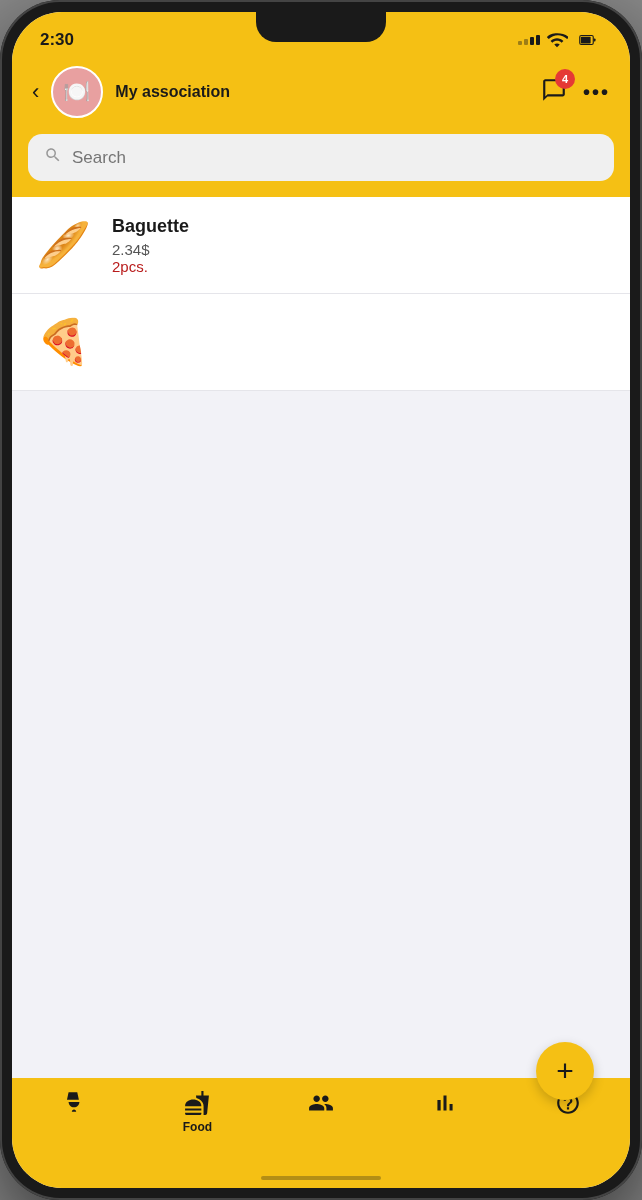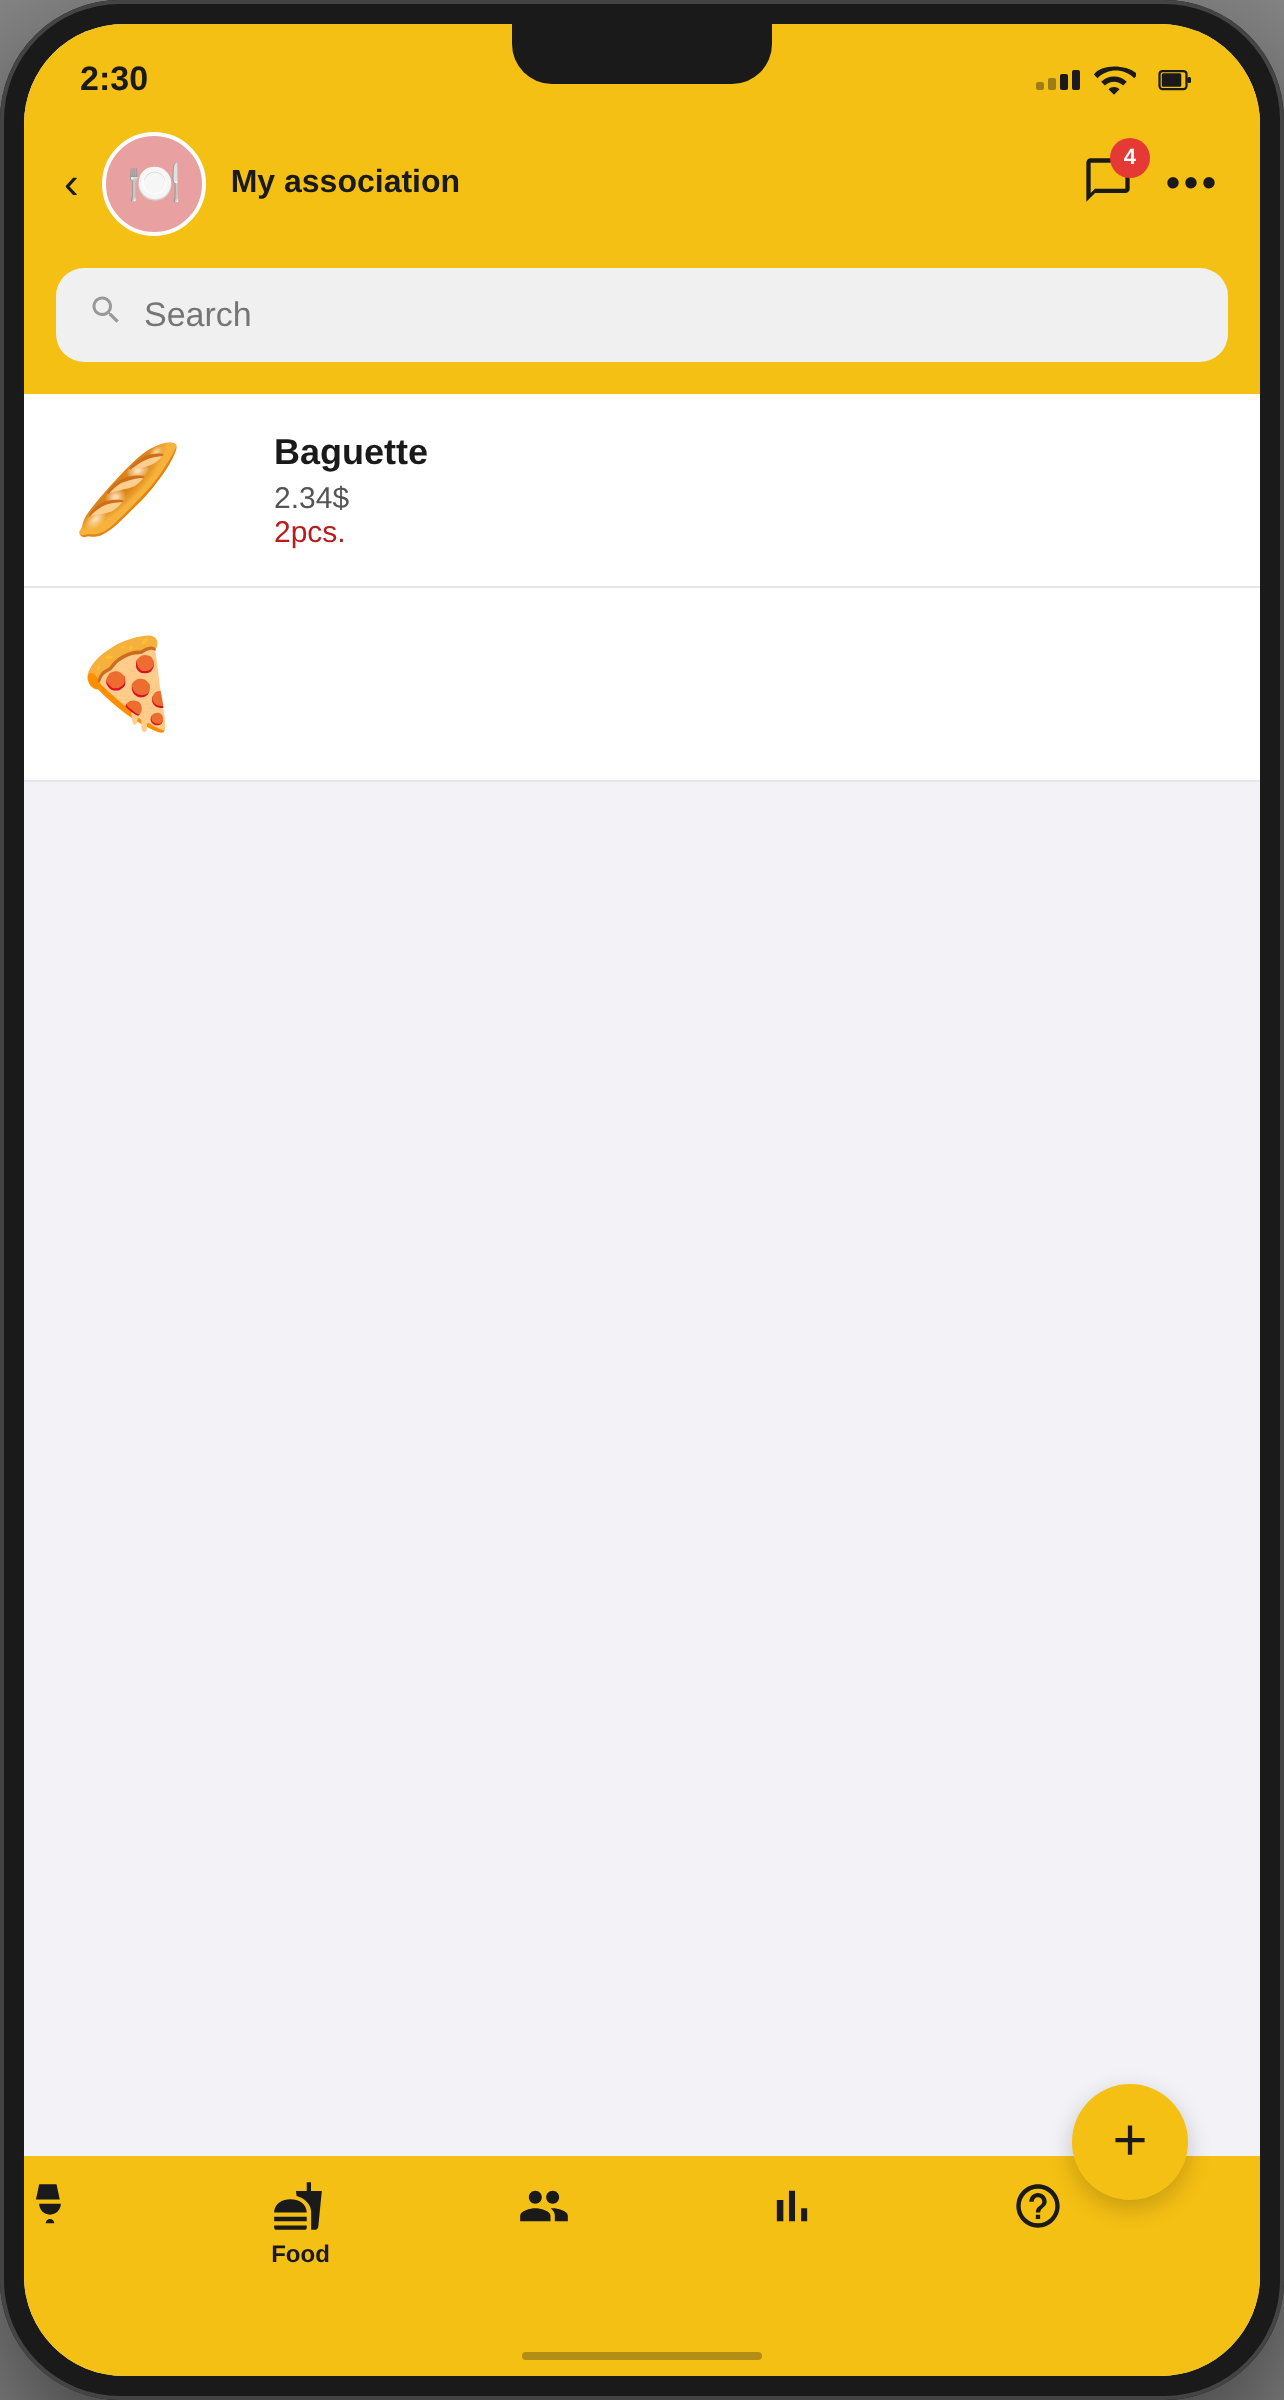--- a/index.html
+++ b/index.html
@@ -215,21 +215,20 @@
       height: 64px;
       display: flex;
       align-items: center;
       justify-content: center;
       font-size: 44px;
       flex-shrink: 0;
     }
 
     .food-info {
       flex: 1;
-      margin-left: 25px;
     }
 
     .food-name {
       font-size: 18px;
       font-weight: 600;
       color: #1a1a1a;
       margin-bottom: 4px;
     }
 
     .food-price {
@@ -267,20 +266,21 @@
       display: flex;
       align-items: flex-start;
       padding: 10px 0 4px;
       height: 90px;
     }
 
     .nav-item {
       flex: 1;
       display: flex;
       flex-direction: column;
+      align-items: center;
       gap: 4px;
       cursor: pointer;
       padding-top: 2px;
     }
 
     .nav-label {
       font-size: 12px;
       font-weight: 600;
       color: #1a1a1a;
     }

